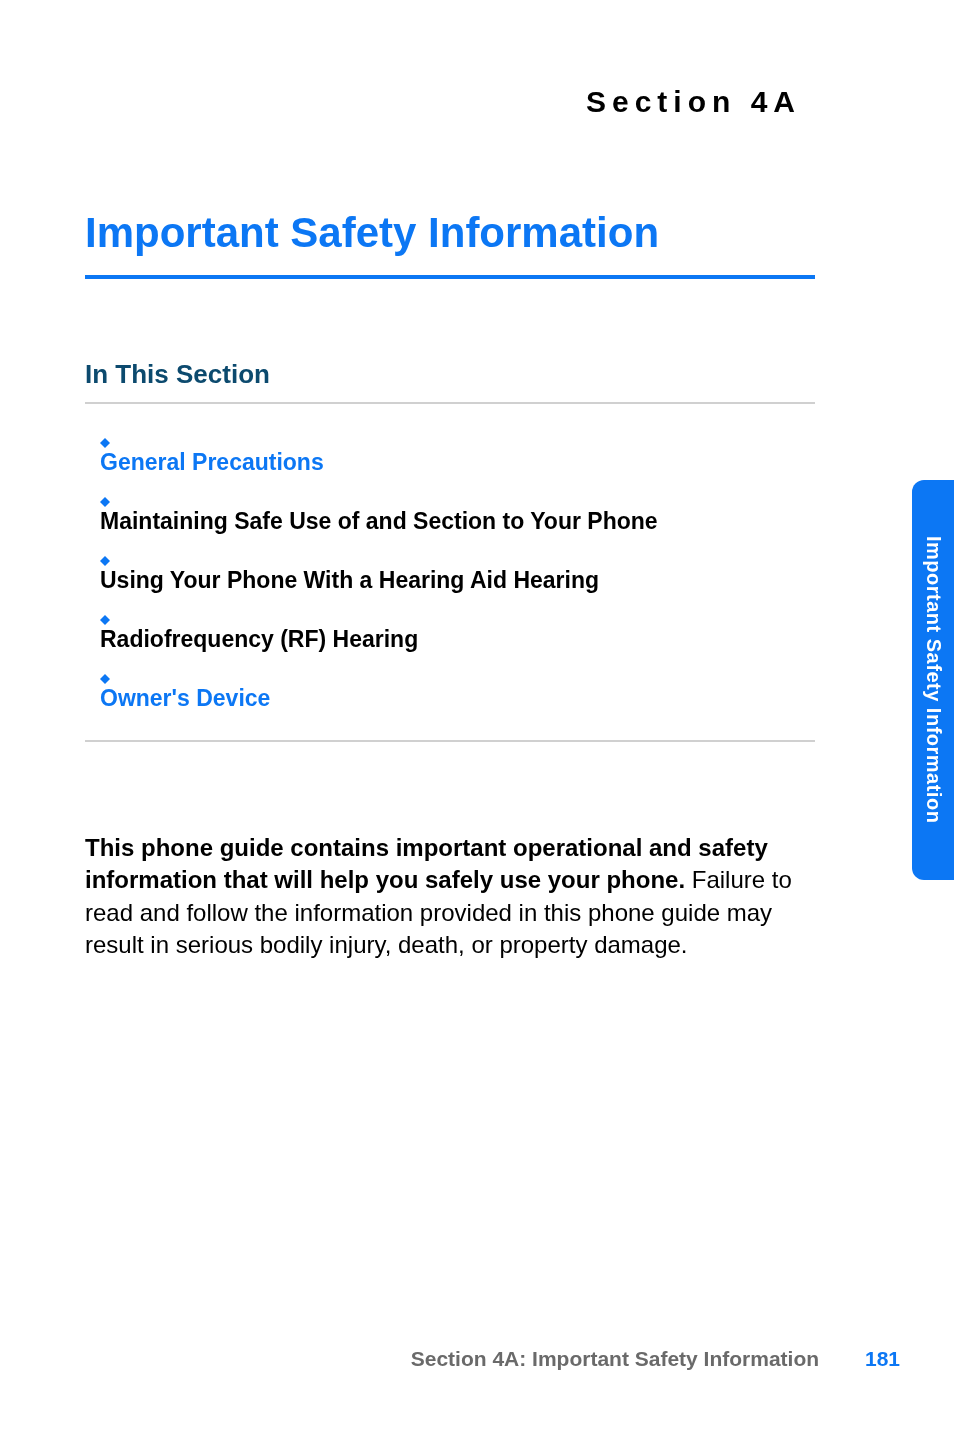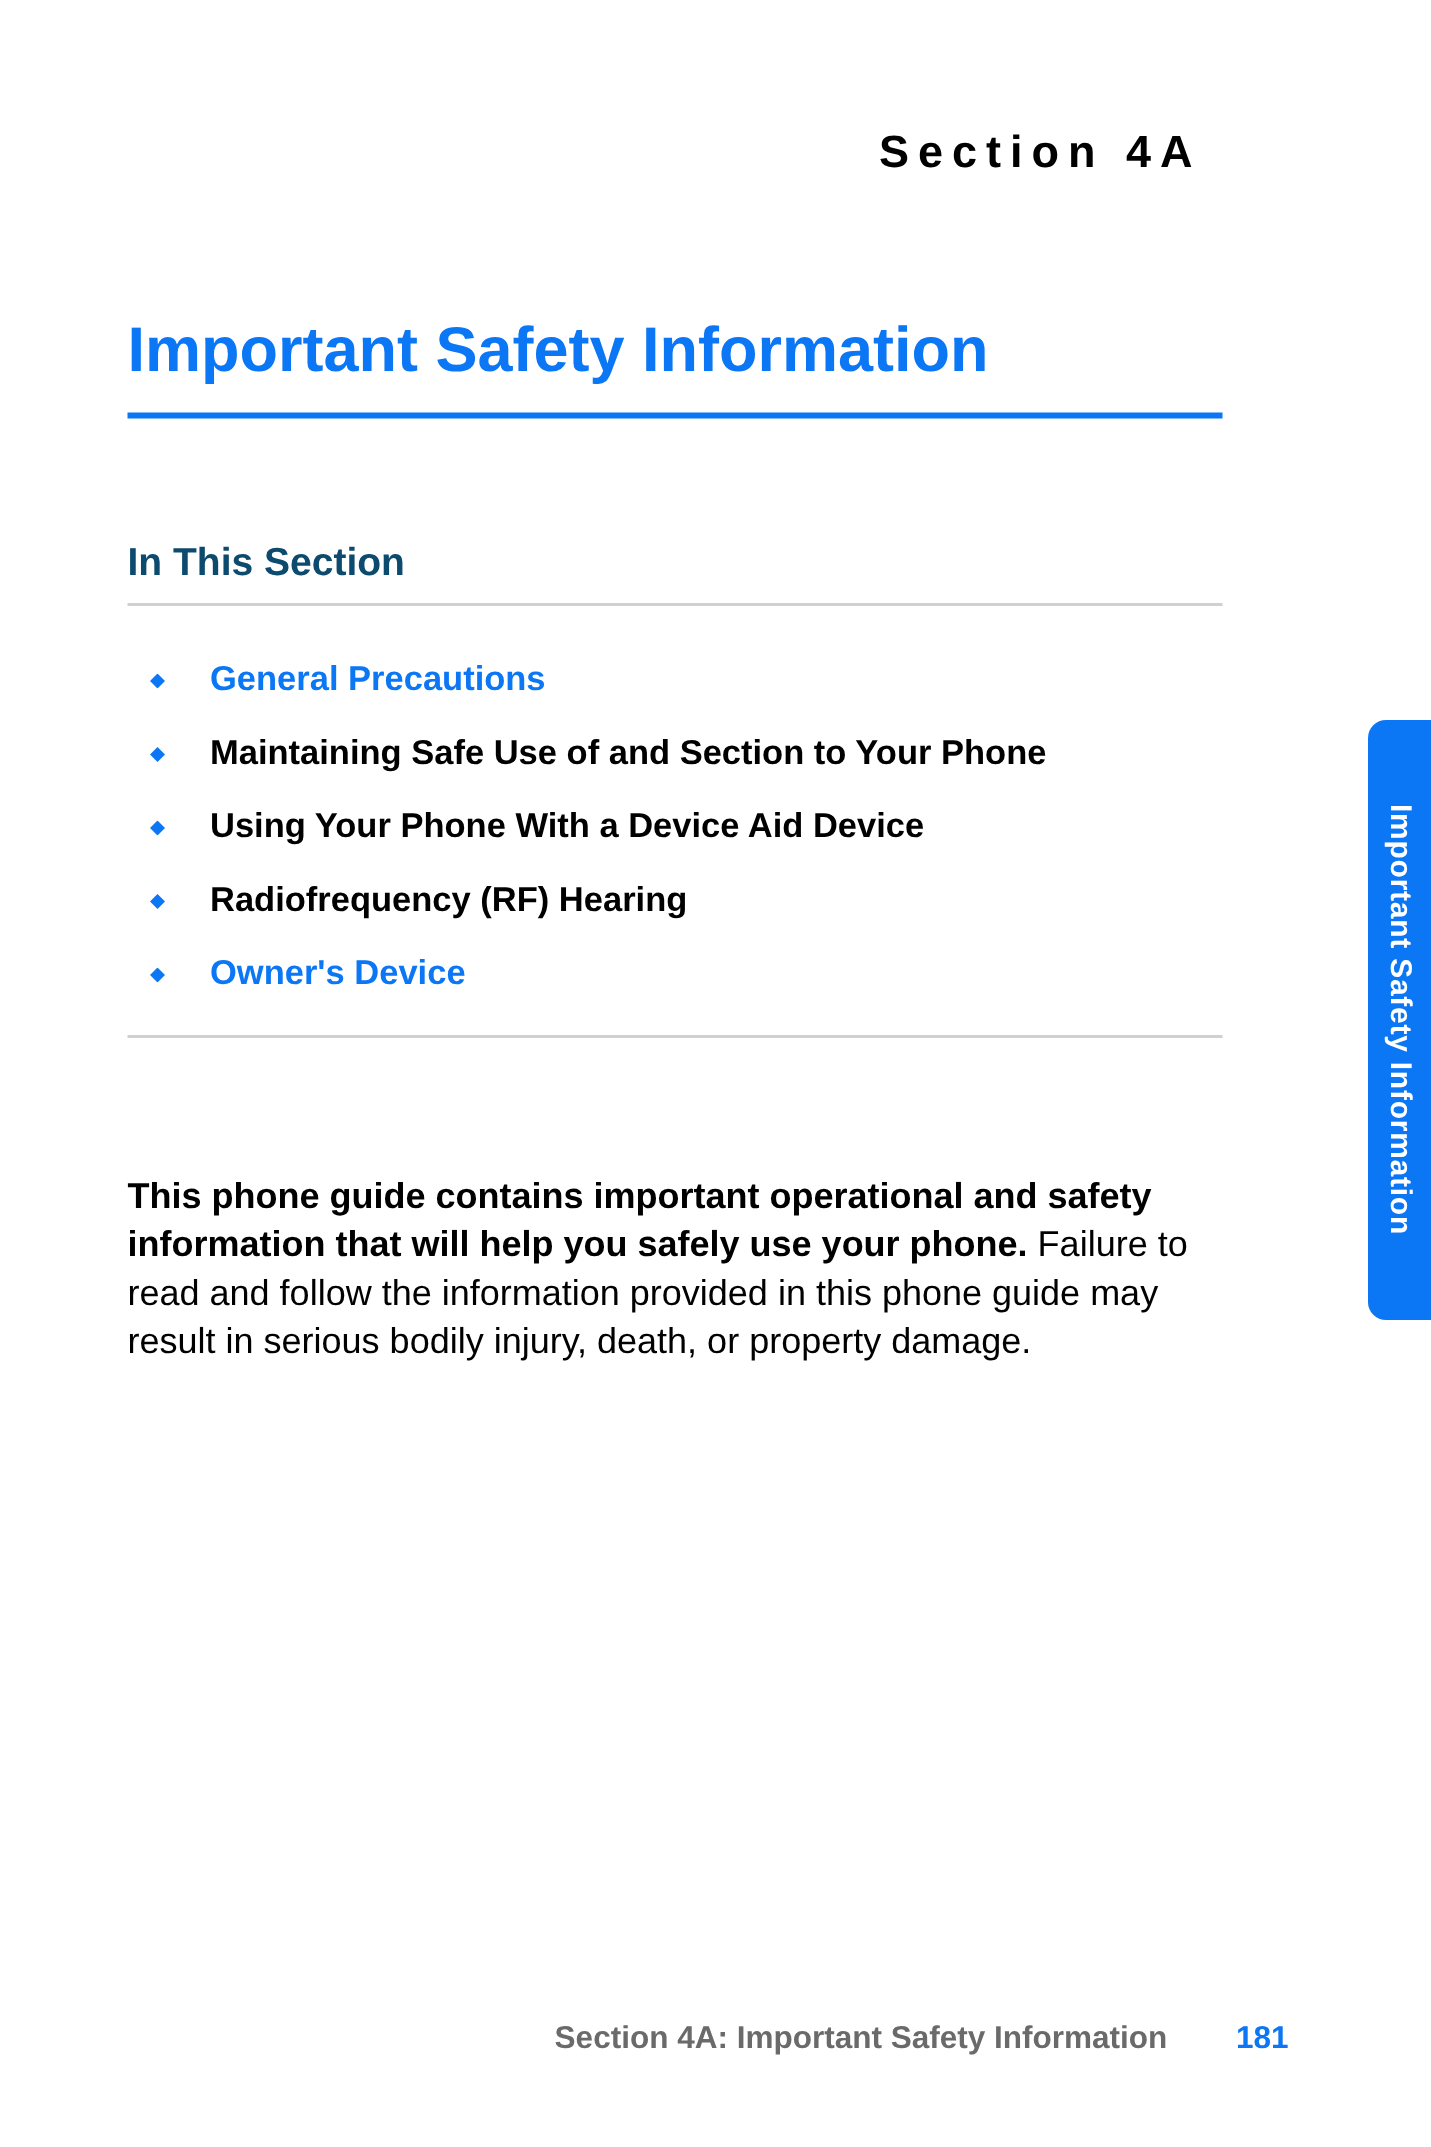--- a/index.html
+++ b/index.html
@@ -51,20 +51,21 @@
     }
     .toc-list {
       list-style: none;
       margin-bottom: 28px;
     }
     .toc-item {
       display: flex;
       align-items: baseline;
       margin-bottom: 22px;
       padding-left: 15px;
+      flex-direction: column;
     }
     .bullet-icon {
       width: 10px;
       height: 10px;
       flex-shrink: 0;
       margin-right: 30px;
       position: relative;
       top: -1px;
     }
     .bullet-icon svg {
@@ -115,21 +116,21 @@
       font-size: 20px;
       font-weight: 700;
       letter-spacing: 0.5px;
       white-space: nowrap;
     }
     .footer {
       position: absolute;
       bottom: 60px;
       left: 0;
       right: 0;
-      padding-right: 95px;
+      padding-right: 54px;
       text-align: right;
       font-size: 21px;
       font-weight: 700;
       color: #6a6a6a;
     }
     .footer .page-num {
       color: #0c77f4;
       margin-left: 40px;
     }
   </style>
@@ -162,21 +163,21 @@
           </svg>
       </span>
       <span class="toc-text">Maintaining Safe Use of and Section to Your Phone</span>
     </li>
     <li class="toc-item">
       <span class="bullet-icon">
         <svg viewBox="0 0 10 10">
             <polygon points="5,0 10,5 5,10 0,5" fill="#0c77f4"></polygon>
           </svg>
       </span>
-      <span class="toc-text">Using Your Phone With a Device Aid Device</span>
+      <span class="toc-text">Using Your Phone With a Hearing Aid Hearing</span>
     </li>
     <li class="toc-item">
       <span class="bullet-icon">
         <svg viewBox="0 0 10 10">
             <polygon points="5,0 10,5 5,10 0,5" fill="#0c77f4"></polygon>
           </svg>
       </span>
       <span class="toc-text">Radiofrequency (RF) Hearing</span>
     </li>
     <li class="toc-item">

